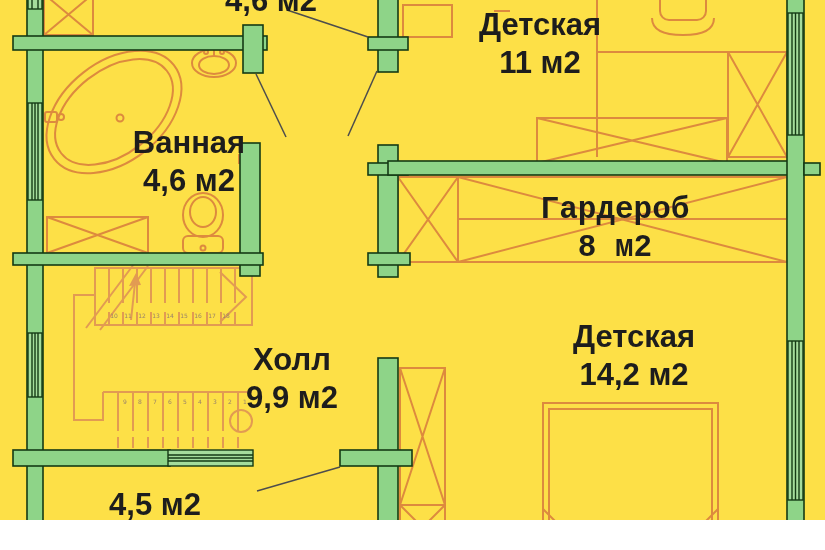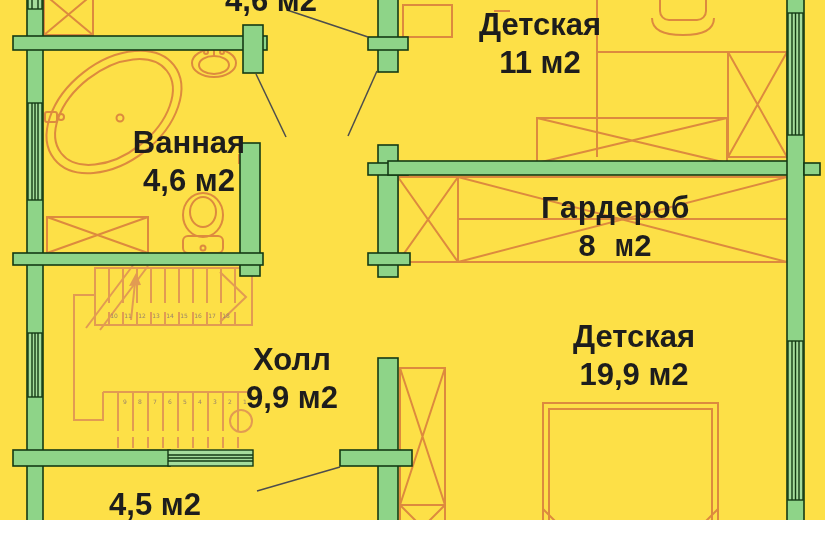--- a/index.html
+++ b/index.html
@@ -220,20 +220,20 @@
     <span>8 м2</span>
   </div>
 
   <div class="room-label" style="left:217px;top:341px;width:150px;">
     <span>Холл</span>
     <span>9,9 м2</span>
   </div>
 
   <div class="room-label" style="left:534px;top:318px;width:200px;">
     <span>Детская</span>
-    <span>19,9 м2</span>
+    <span>14,2 м2</span>
   </div>
 
   <div class="room-label" style="left:80px;top:486px;width:150px;">
     <span>4,5 м2</span>
   </div>
 
 </div>
 
 </body></html>

